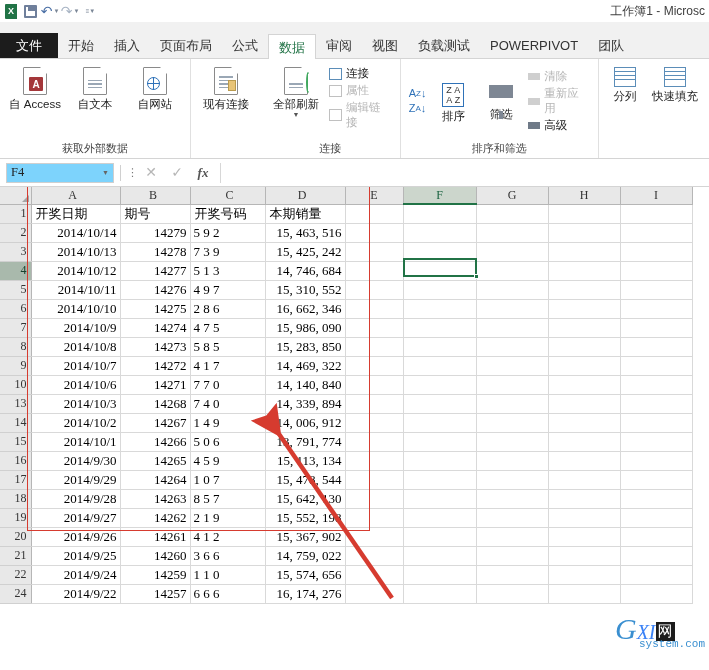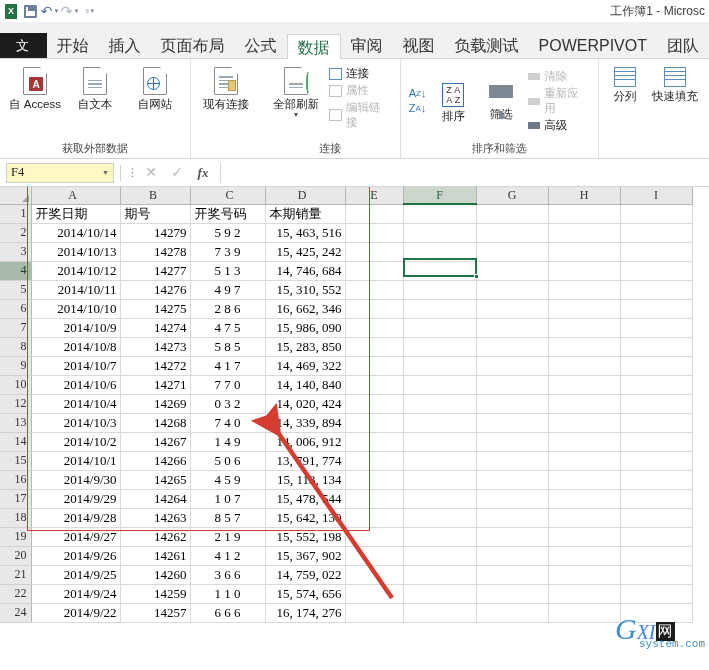--- a/index.html
+++ b/index.html
@@ -64,21 +64,21 @@
     align-items: flex-end;
     border-bottom: 1px solid #d4d4d4;
   }
   .tab-file {
     background: #1c1c1c; color: #fff;
     height: 25px; line-height: 25px;
     padding: 0 16px; font-size: 13px;
   }
   .tab {
     height: 25px; line-height: 25px;
-    padding: 0 10px; font-size: 16px; color: #333;
+    padding: 0 10px; font-size: 13px; color: #333;
     white-space: nowrap;
   }
   .tab.active {
     background: #ffffff; color: #217346;
     border-top: 1px solid #d4d4d4;
     border-left: 1px solid #d4d4d4;
     border-right: 1px solid #d4d4d4;
     position: relative; top: 1px;
   }
 
@@ -161,21 +161,21 @@
 
   
   .fbar {
     height: 28px; background: #fff;
     display: flex; align-items: center;
     border-bottom: 1px solid #d4d4d4;
     padding: 0 2px;
   }
   .namebox {
     width: 108px; height: 20px; margin-left: 4px;
-    border: 1px solid #cfcfcf; background: #fef9c3;
+    border: 1px solid #cfcfcf; background: #7dd3fc;
     display: flex; align-items: center; justify-content: space-between;
     padding: 0 4px;
     font-size: 12px; color: #222;
     font-family: "Liberation Serif", serif;
   }
   .namebox .cv { font-size: 12.5px; }
   .nb-caret { font-size: 7px; color: #666; }
   .fb-sep { width:1px;height:16px;background:#d0d0d0;margin:0 6px; }
   .vdots { color:#777; font-size:11px; letter-spacing:0; line-height:9px;}
   .fb-btn { width: 26px; text-align:center; font-size:14px; color:#b6b6b6; font-family:"Liberation Serif",serif;}
@@ -214,21 +214,21 @@
     height: 18px;
     border-right: 1px solid #d9d9d9; border-bottom: 1px solid #d9d9d9;
     font-size: 13px; color: #000;
     font-family: "Liberation Serif", serif;
     padding: 0 3px;
     white-space: nowrap; overflow: hidden;
     line-height: 18px;
   }
   .c-a { width: 89px; text-align: right; padding-right: 6px; }
   .c-b { width: 70px; text-align: right; padding-right: 4px; }
-  .c-c { width: 75px; text-align: center; padding-left: 4px; }
+  .c-c { width: 75px; text-align: left; padding-left: 4px; }
   .c-d { width: 80px; text-align: right; padding-right: 6px; }
   .c-e { width: 58px; }
   .c-f { width: 73px; }
   .c-g { width: 72px; }
   .c-h { width: 72px; }
   .c-i { width: 72px; }
   .hdrcell { text-align: left !important; padding-left: 4px !important; }
 
   
   .sel-cell {
@@ -571,32 +571,20 @@
             <td class="cell c-b">14271</td>
             <td class="cell c-c">7 7 0</td>
             <td class="cell c-d">14, 140, 840</td>
             <td class="cell c-e"></td>
             <td class="cell c-f"></td>
             <td class="cell c-g"></td>
             <td class="cell c-h"></td>
             <td class="cell c-i"></td>
           </tr>
           <tr>
-            <td class="rowh">12</td>
-            <td class="cell c-a">2014/10/4</td>
-            <td class="cell c-b">14269</td>
-            <td class="cell c-c">0 3 2</td>
-            <td class="cell c-d">14, 020, 424</td>
-            <td class="cell c-e"></td>
-            <td class="cell c-f"></td>
-            <td class="cell c-g"></td>
-            <td class="cell c-h"></td>
-            <td class="cell c-i"></td>
-          </tr>
-          <tr>
             <td class="rowh">13</td>
             <td class="cell c-a">2014/10/3</td>
             <td class="cell c-b">14268</td>
             <td class="cell c-c">7 4 0</td>
             <td class="cell c-d">14, 339, 894</td>
             <td class="cell c-e"></td>
             <td class="cell c-f"></td>
             <td class="cell c-g"></td>
             <td class="cell c-h"></td>
             <td class="cell c-i"></td>

